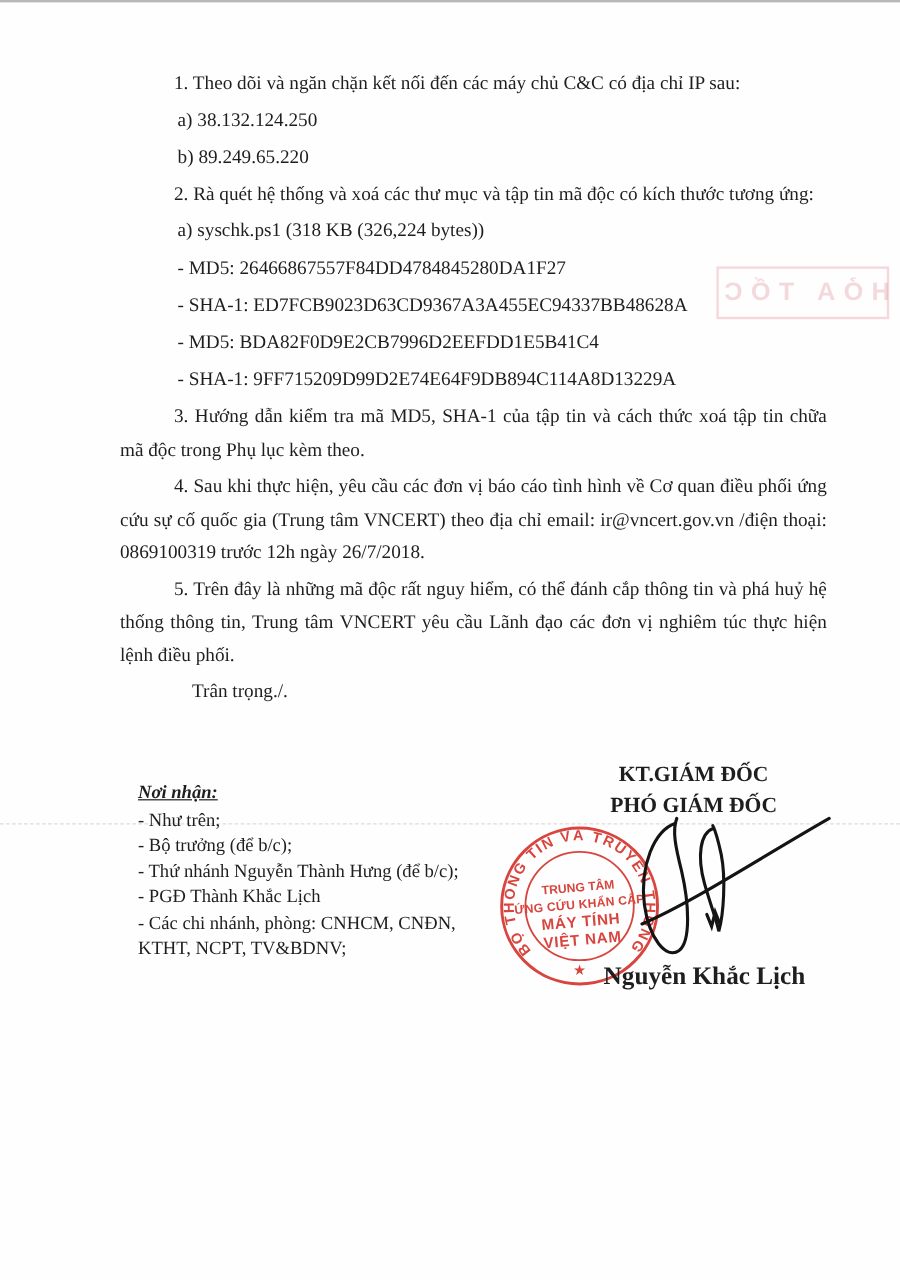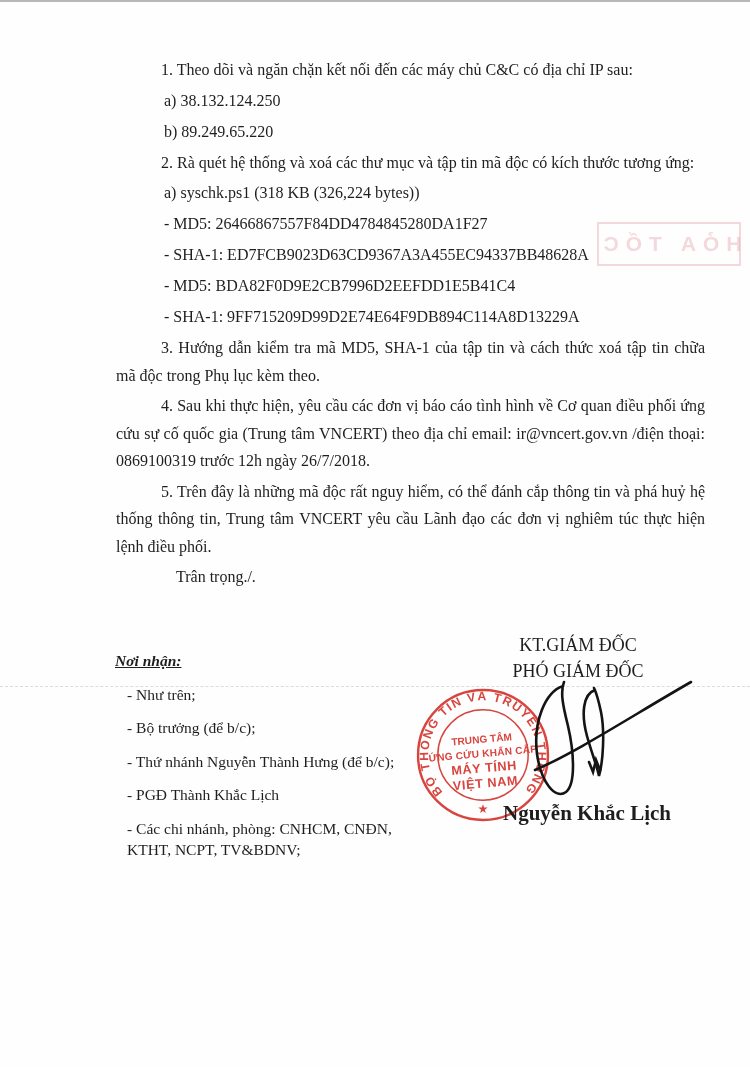--- a/index.html
+++ b/index.html
@@ -18,32 +18,32 @@
     border:2px solid rgba(226,150,158,0.35);
     display:flex;align-items:center;justify-content:center;
     transform:scaleX(-1);
   }
   .watermark span{
     font-family:"Liberation Sans","DejaVu Sans",sans-serif;
     font-weight:bold;font-size:21px;letter-spacing:7px;
     color:rgba(222,140,150,0.32);white-space:nowrap;
   }
 
-  .content{position:absolute;left:116px;top:56px;width:589px;}
+  .content{position:absolute;left:100px;top:56px;width:589px;}
   .para{margin:0 0 3px;line-height:27.5px;text-align:justify;text-indent:45px;}
   .item{margin:0 0 3.5px;line-height:27.5px;padding-left:48px;}
   .closing{margin-top:2px;padding-left:60px;line-height:27.5px;}
 
   .sig-titles{
     position:absolute;left:493px;top:632px;width:170px;text-align:center;
-    font-weight:normal;font-size:18px;line-height:26px;white-space:nowrap;
+    font-weight:bold;font-size:18px;line-height:26px;white-space:nowrap;
   }
   .recipients{position:absolute;left:115px;top:650px;width:312px;font-size:15.5px;line-height:21.5px;}
   .recipients .heading{font-weight:bold;font-style:italic;text-decoration:underline;margin:0 0 1px;}
-  .recipients .r-item{margin:12px;}
+  .recipients .r-item{margin:0;}
 
   .stamp{position:absolute;left:414px;top:686px;width:138px;height:138px;}
   .stamp text{font-family:"Liberation Sans","DejaVu Sans",sans-serif;font-weight:bold;fill:#d8453e;}
   .ring-text{font-size:12px;letter-spacing:1px;}
   .ct1{font-size:10px;}
   .ct2{font-size:10px;letter-spacing:.2px;}
   .ct3{font-size:12.5px;letter-spacing:.6px;}
   .stamp-star{font-size:12px;}
 
   .signature-svg{position:absolute;left:523px;top:664px;width:172px;height:142px;}

